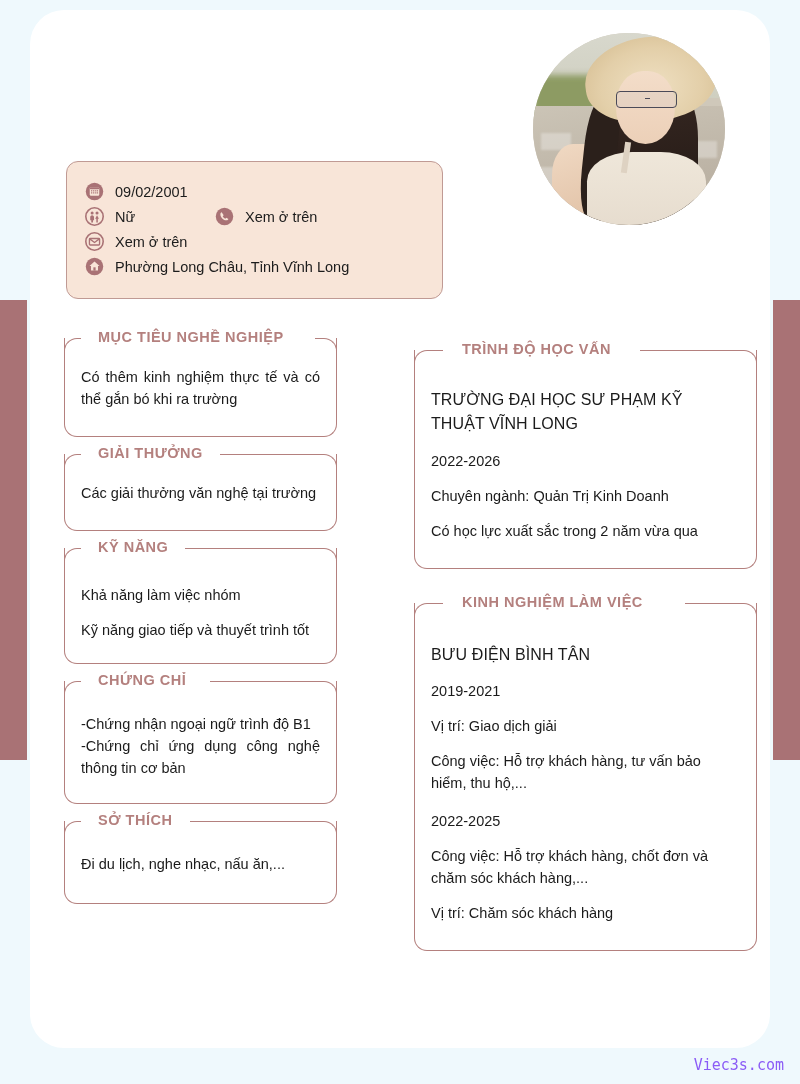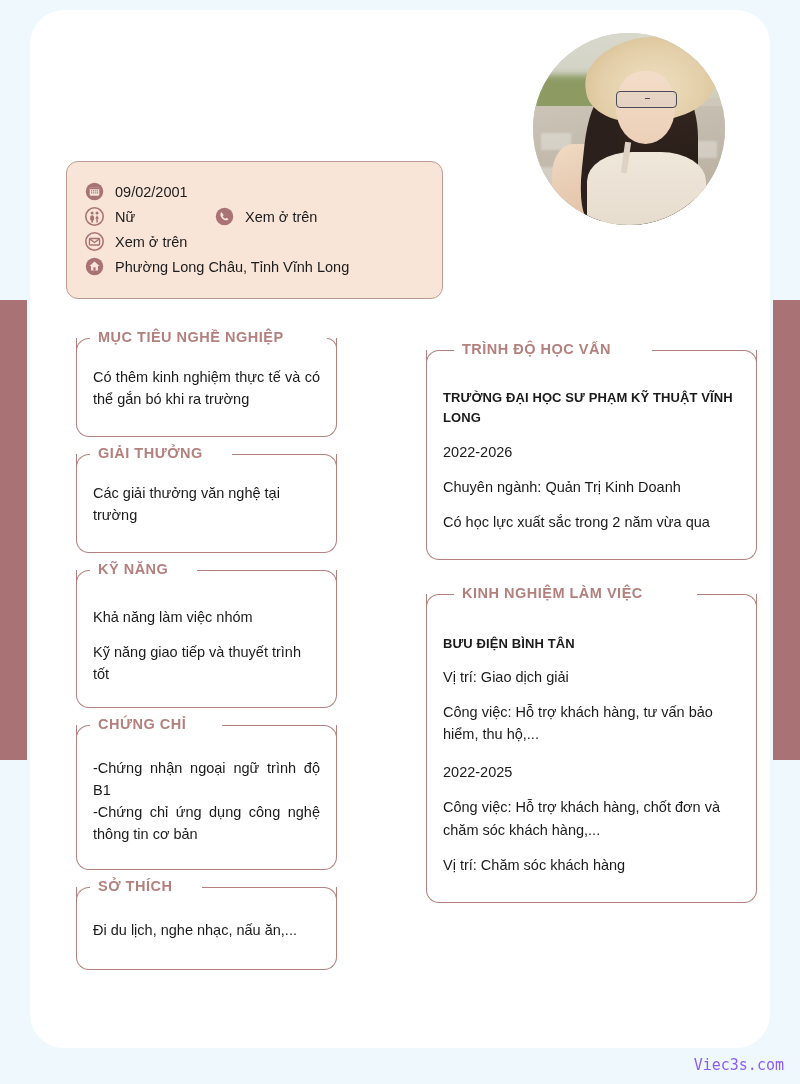--- a/index.html
+++ b/index.html
@@ -154,21 +154,20 @@
   .col-right { position: absolute; left: 414px; top: 350px; width: 343px; z-index: 2; }
 
   
   .card { position: relative; margin-bottom: 17px; }
   .card-frame {
     border: 1.4px solid #b4807e;
     border-top: none;
     border-radius: 0 0 13px 13px;
     padding: 20px 16px 14px 16px;
     position: relative;
-    margin-left: 12px;
   }
   .card-frame:before, .card-frame:after {
     content: ""; position: absolute; top: 0; height: 13px;
     border-top: 1.4px solid #b4807e;
   }
   .card-frame:before {
     left: -1.4px; width: var(--stub, 16px);
     border-left: 1.4px solid #b4807e;
     border-radius: 13px 0 0 0;
     border-top-left-radius: 13px;
@@ -194,22 +193,22 @@
   .card-body { padding-top: 2px; }
   .card-body p {
     font-size: 14.5px;
     color: #1b1b1b;
     line-height: 1.52;
     margin-bottom: 13px;
   }
   .card-body p:last-child { margin-bottom: 0; }
   .card-body p.justify { text-align: justify; }
   .card-body p.org {
-    font-weight: bold;
-    font-size: 13px;
+    font-weight: normal;
+    font-size: 16px;
     letter-spacing: 0.1px;
   }
   .card-body p.pre { white-space: pre-line; }
   .exp-block { margin-bottom: 16px; }
   .exp-block:last-child { margin-bottom: 0; }
 
   
   .watermark {
     position: absolute;
     right: 16px; bottom: 10px;
@@ -390,20 +389,21 @@
     </div>
   </div>
 
   <div class="card">
     <div class="card-title" style="left:40px">KINH NGHIỆM LÀM VIỆC</div>
     <div class="card-frame" style="--stub:28px; --gap:270px; padding-top:38px; padding-bottom:26px;">
       <div class="card-body">
 
         <div class="exp-block">
           <p class="org">BƯU ĐIỆN BÌNH TÂN</p>
+          <p>2019-2021</p>
           <p>Vị trí: Giao dịch giải</p>
           <p>Công việc: Hỗ trợ khách hàng, tư vấn bảo hiểm, thu hộ,...</p>
         </div>
 
         <div class="exp-block">
           <p>2022-2025</p>
           <p>Công việc: Hỗ trợ khách hàng, chốt đơn và chăm sóc khách hàng,...</p>
           <p>Vị trí: Chăm sóc khách hàng</p>
         </div>
 

